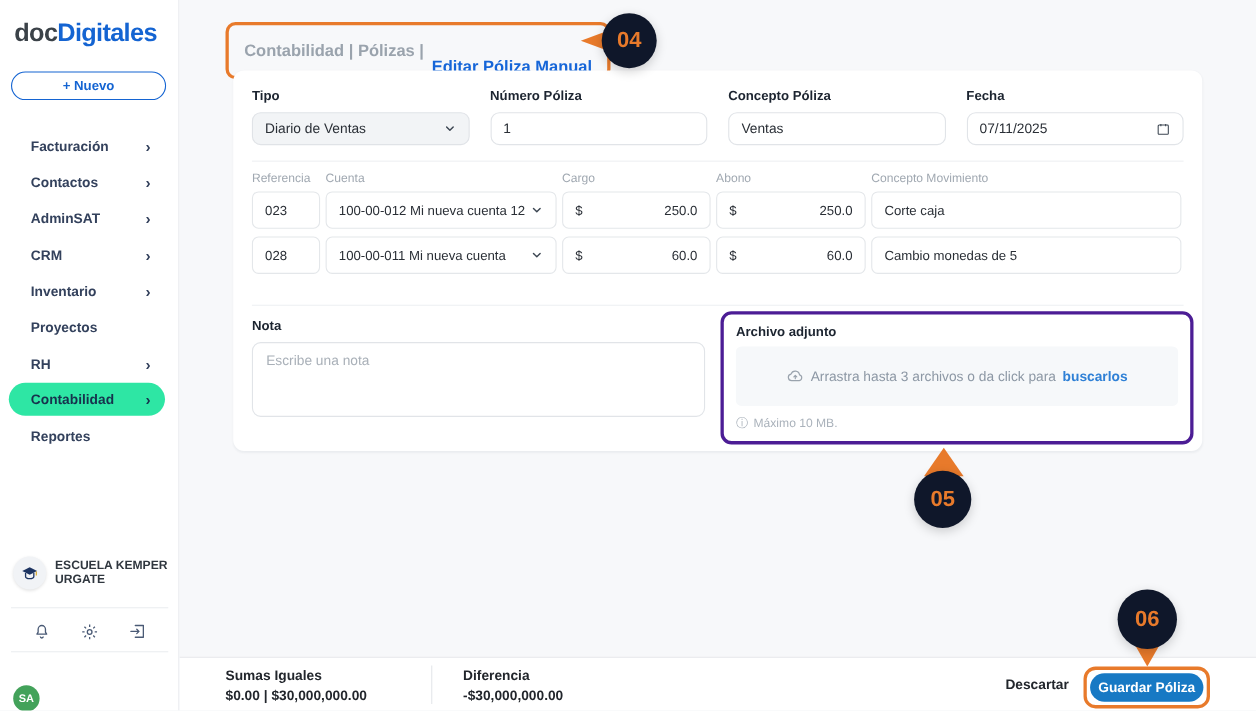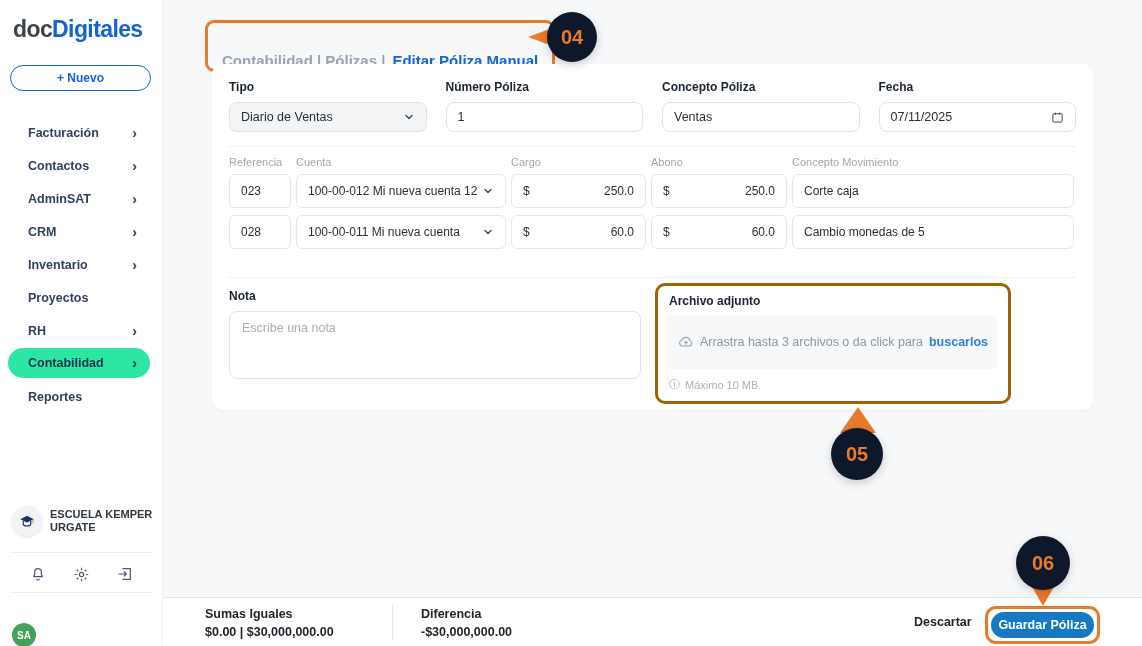--- a/index.html
+++ b/index.html
@@ -38,21 +38,21 @@
   .icon-btn { width:20px; height:20px; display:flex; align-items:center; justify-content:center; cursor:pointer; }
   .user-row { position:absolute; left:12px; top:604px; display:flex; gap:8px; align-items:center; cursor:pointer; }
   .user-avatar { width:24px; height:24px; border-radius:50%; background:#43a25a; color:#fff;
     font-size:10px; font-weight:700; display:flex; align-items:center; justify-content:center; }
   .user-name { font-size:12.5px; font-weight:700; color:#2b3440;margin-top:48px; }
 
   
   .main { position:absolute; left:163px; top:0; width:979px; height:646px; }
 
   .crumb-box { position:absolute; left:42px; top:20px; height:52px;
-    border:3px solid #e87a2b; border-radius:9px; display:flex; align-items:flex-end;
+    border:3px solid #e87a2b; border-radius:9px; display:flex; align-items:center;
     padding:0 14px; gap:7px; font-size:15px; font-weight:700; white-space:nowrap; }
   .crumb-gray { color:#9aa3ad; cursor:pointer; }
   .crumb-current { color:#1565d8;margin-top:28px; }
 
   .badge-circle { position:absolute; background:#0f172a; border-radius:50%;
     box-shadow:0 3px 10px rgba(0,0,0,.18); color:#e87a2b; font-weight:800; font-size:20px;
     display:flex; align-items:center; justify-content:center; z-index:3; }
   .tri { position:absolute; width:0; height:0; z-index:2; }
   .tri-left4  { left:365px; top:27px; border-top:10px solid transparent;
     border-bottom:10px solid transparent; border-right:27px solid #e87a2b; }
@@ -88,21 +88,21 @@
   .c-conc { width:282px; flex:none; }
   .cell { height:32px; border:1px solid #e4e7ea; border-radius:6px; background:#fff;
     display:flex; align-items:center; padding:16px 11px; font-size:12px; color:#2a2f36; }
   .cell.between { justify-content:space-between; cursor:pointer; }
 
   .bottom-sec { display:flex; gap:14px; margin-top:11px; }
   .nota-col { width:412px; flex:none; }
   textarea.nota-area { width:412px; height:68px; border:1px solid #e1e4e8; border-radius:8px;
     resize:none; padding:9px 12px; font-size:12.5px; font-family:inherit; color:#2a2f36; outline:none; }
   textarea.nota-area::placeholder { color:#a9b0b8; }
-  .adj-col { width:356px; flex:none; border:3px solid #a16207; border-radius:10px;
+  .adj-col { width:430px; flex:none; border:3px solid #4c1d95; border-radius:10px;
     padding:8px 11px 9px 11px; margin-top:-6px; }
   .adj-label { font-size:12px; font-weight:700; color:#1c2430; margin-bottom:7px; }
   .dropzone { height:54px; background:#f6f8fa; border-radius:5px; display:flex;
     align-items:center; justify-content:center; gap:6px; font-size:12.5px; color:#8d98a5; cursor:pointer; }
   .dropzone .link { color:#2f80d6; font-weight:700; cursor:pointer; }
   .adj-max { margin-top:8px; font-size:11px; color:#aab2bb; display:flex; align-items:center; gap:5px; }
 
   
   .footer { position:absolute; left:0; top:597px; width:979px; height:49px;
     background:#fff; border-top:1px solid #e6e8eb; }

